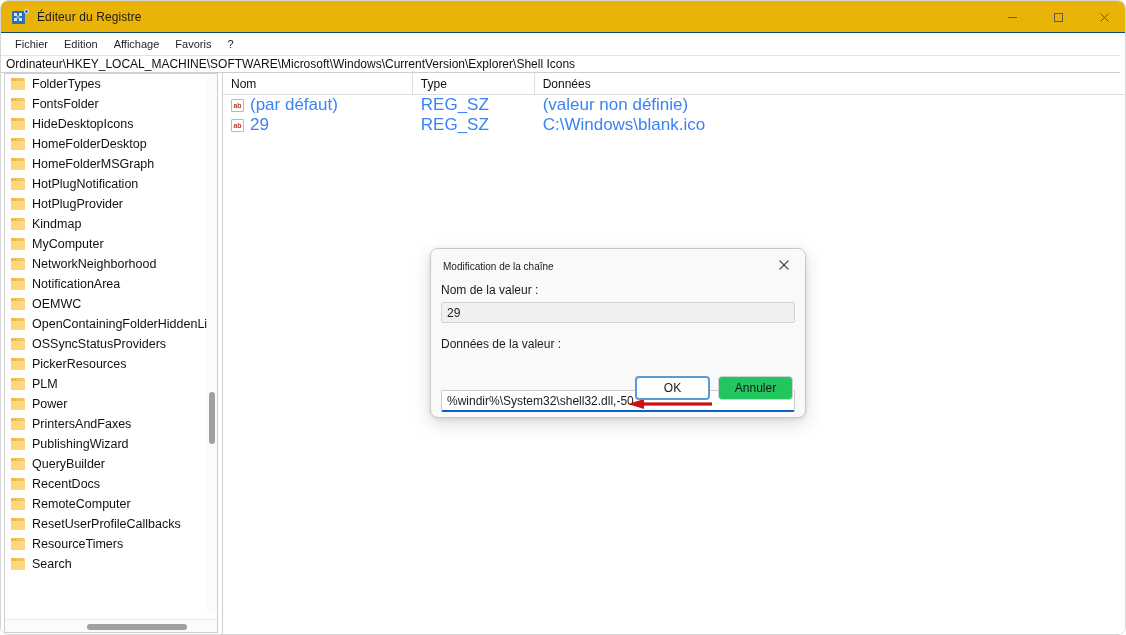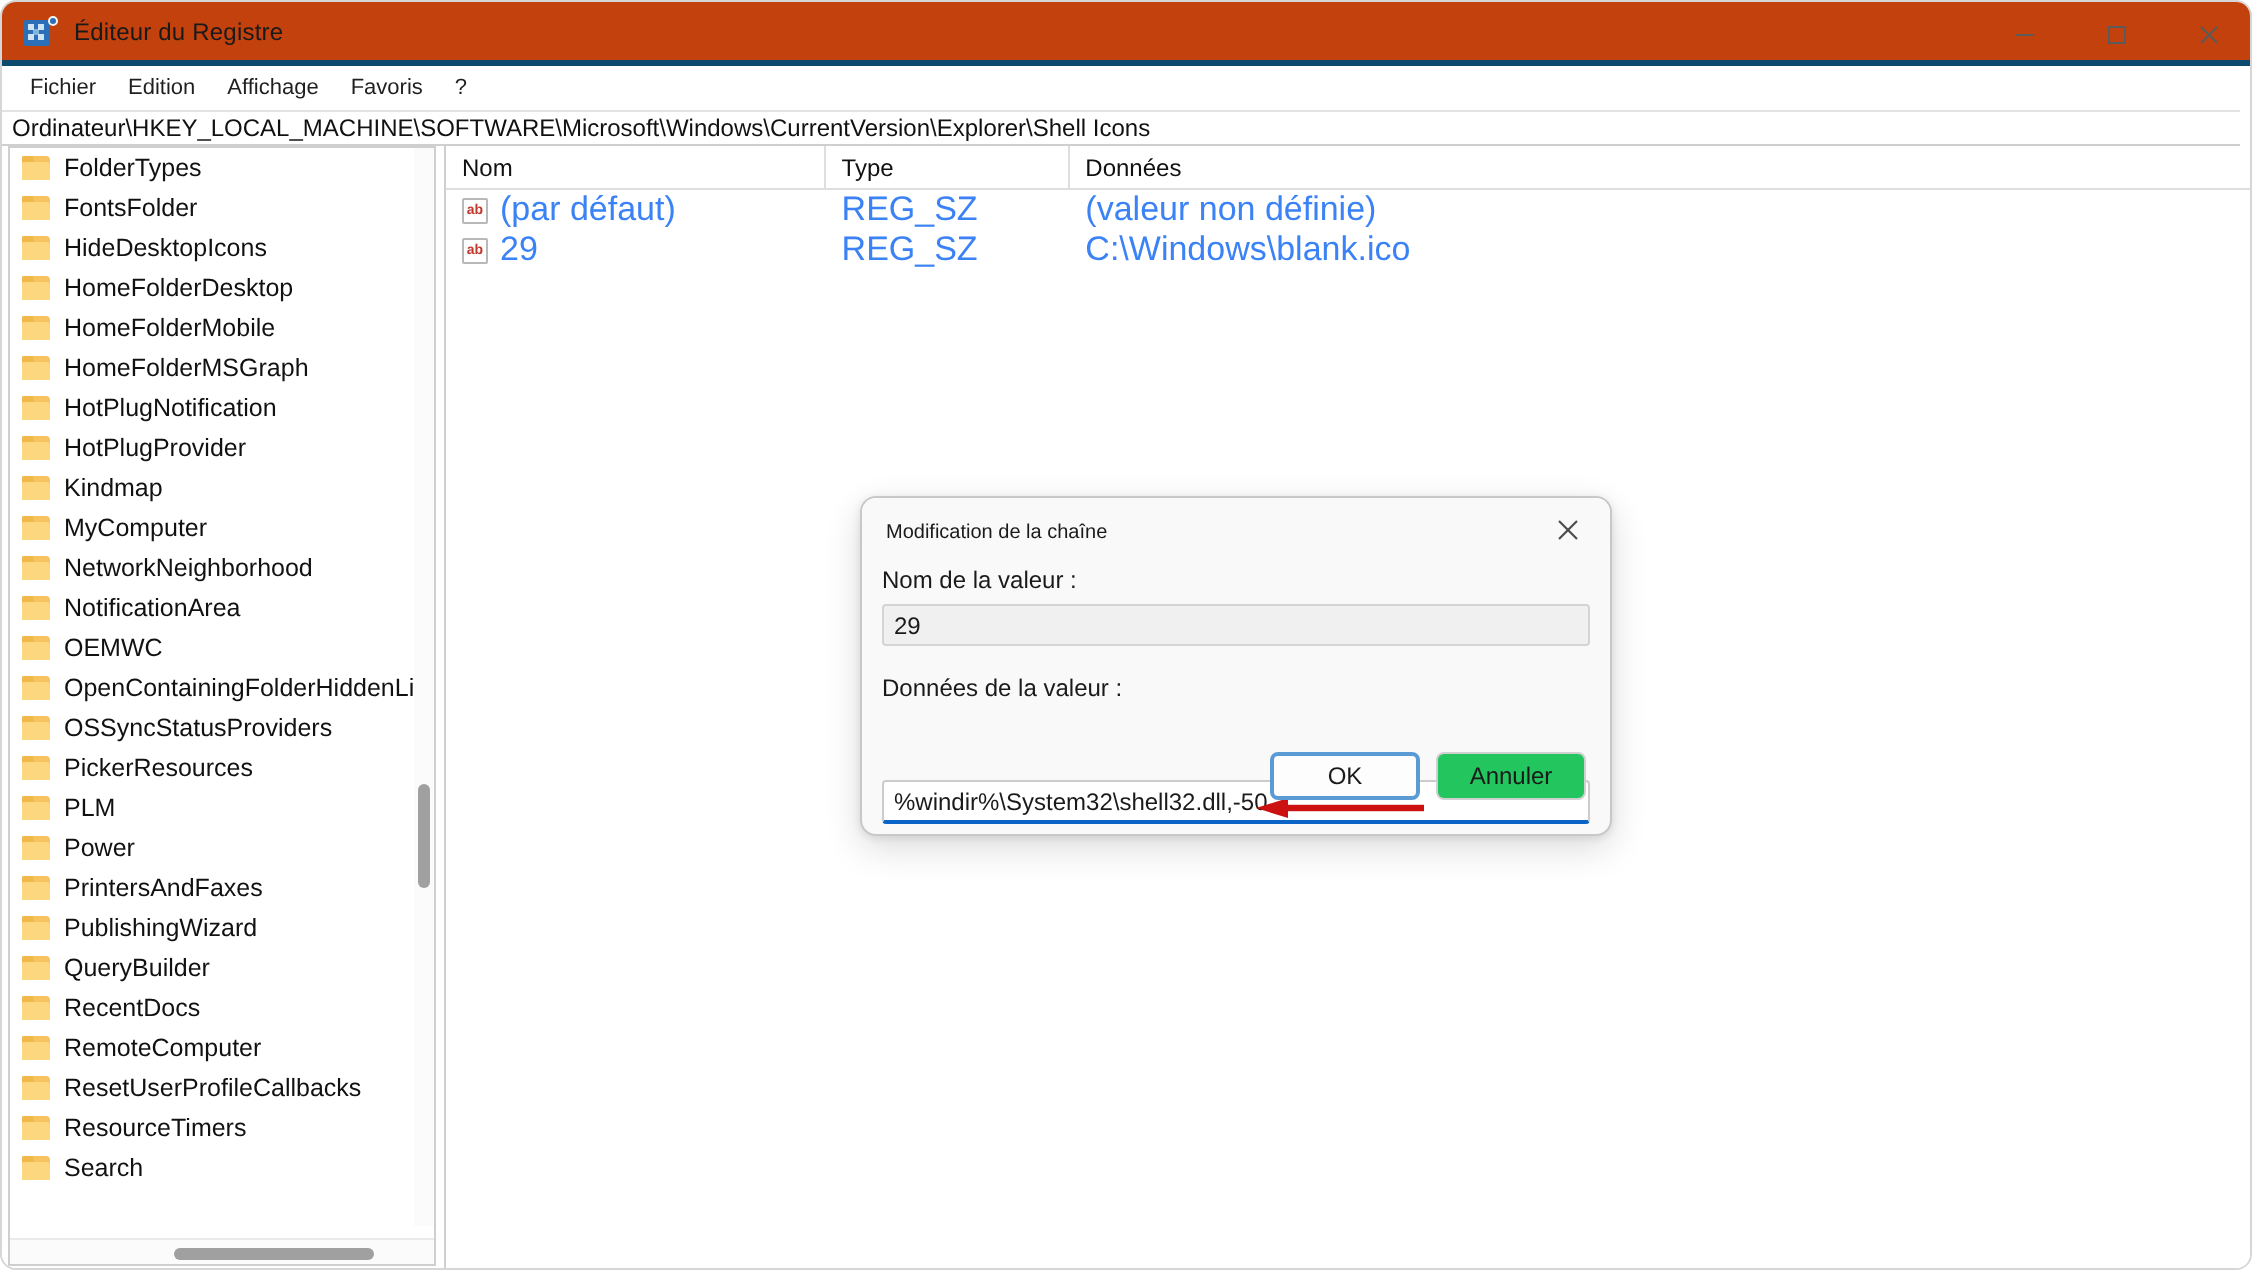--- a/index.html
+++ b/index.html
@@ -17,23 +17,23 @@
     background: #ffffff;
     border: 1px solid #d6d6d6;
     border-radius: 8px;
     overflow: hidden;
   }
 
   
   .titlebar {
     position: absolute; left: 0; top: 0;
     width: 1126px; height: 32px;
-    background: #c2410c;
+    background: #eab308;
     display: flex; align-items: center;
-    border-bottom: 3px solid #0c4a6e;
+    border-bottom: 1px solid #0c4a6e;
   }
   .app-icon {
     width: 16px; height: 16px;
     margin-left: 11px; margin-right: 9px;
     position: relative; flex: none;
   }
   .app-icon .grid {
     position: absolute; left: 0; top: 2px;
     width: 13px; height: 13px;
     background: #2a6fb8;
@@ -389,28 +389,20 @@
               <div class="front"></div>
             </div>
             <div class="tree-label">HomeFolderDesktop</div>
           </div>
           <div class="tree-item">
             <div class="folder-ico">
               <div class="back"></div>
               <div class="tab"></div>
               <div class="front"></div>
             </div>
-            <div class="tree-label">HomeFolderMobile</div>
-          </div>
-          <div class="tree-item">
-            <div class="folder-ico">
-              <div class="back"></div>
-              <div class="tab"></div>
-              <div class="front"></div>
-            </div>
             <div class="tree-label">HomeFolderMSGraph</div>
           </div>
           <div class="tree-item">
             <div class="folder-ico">
               <div class="back"></div>
               <div class="tab"></div>
               <div class="front"></div>
             </div>
             <div class="tree-label">HotPlugNotification</div>
           </div>

